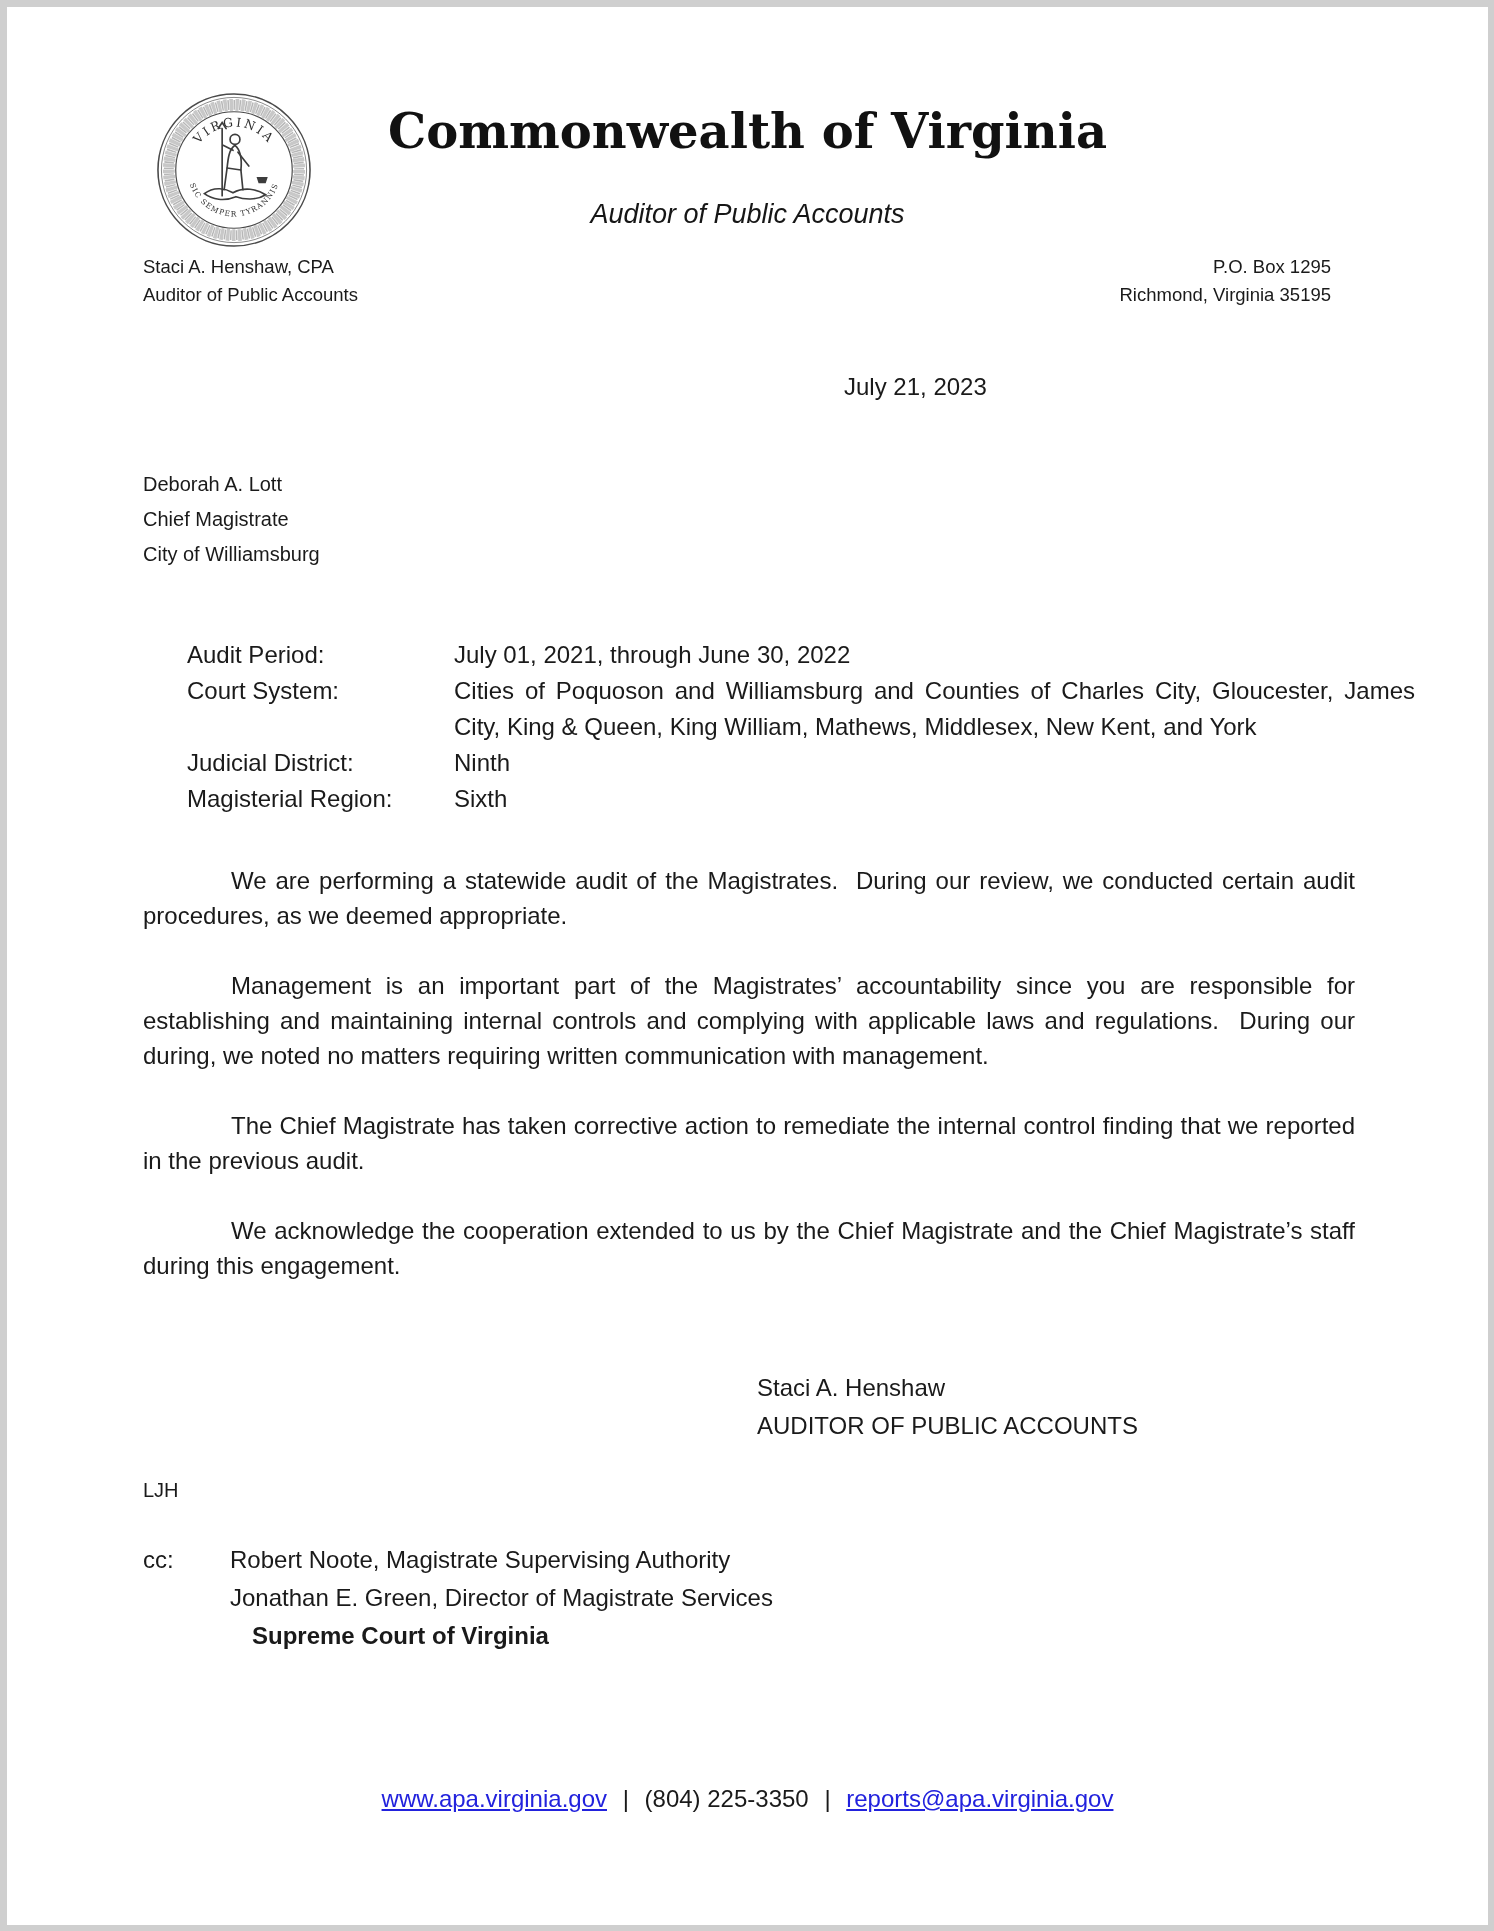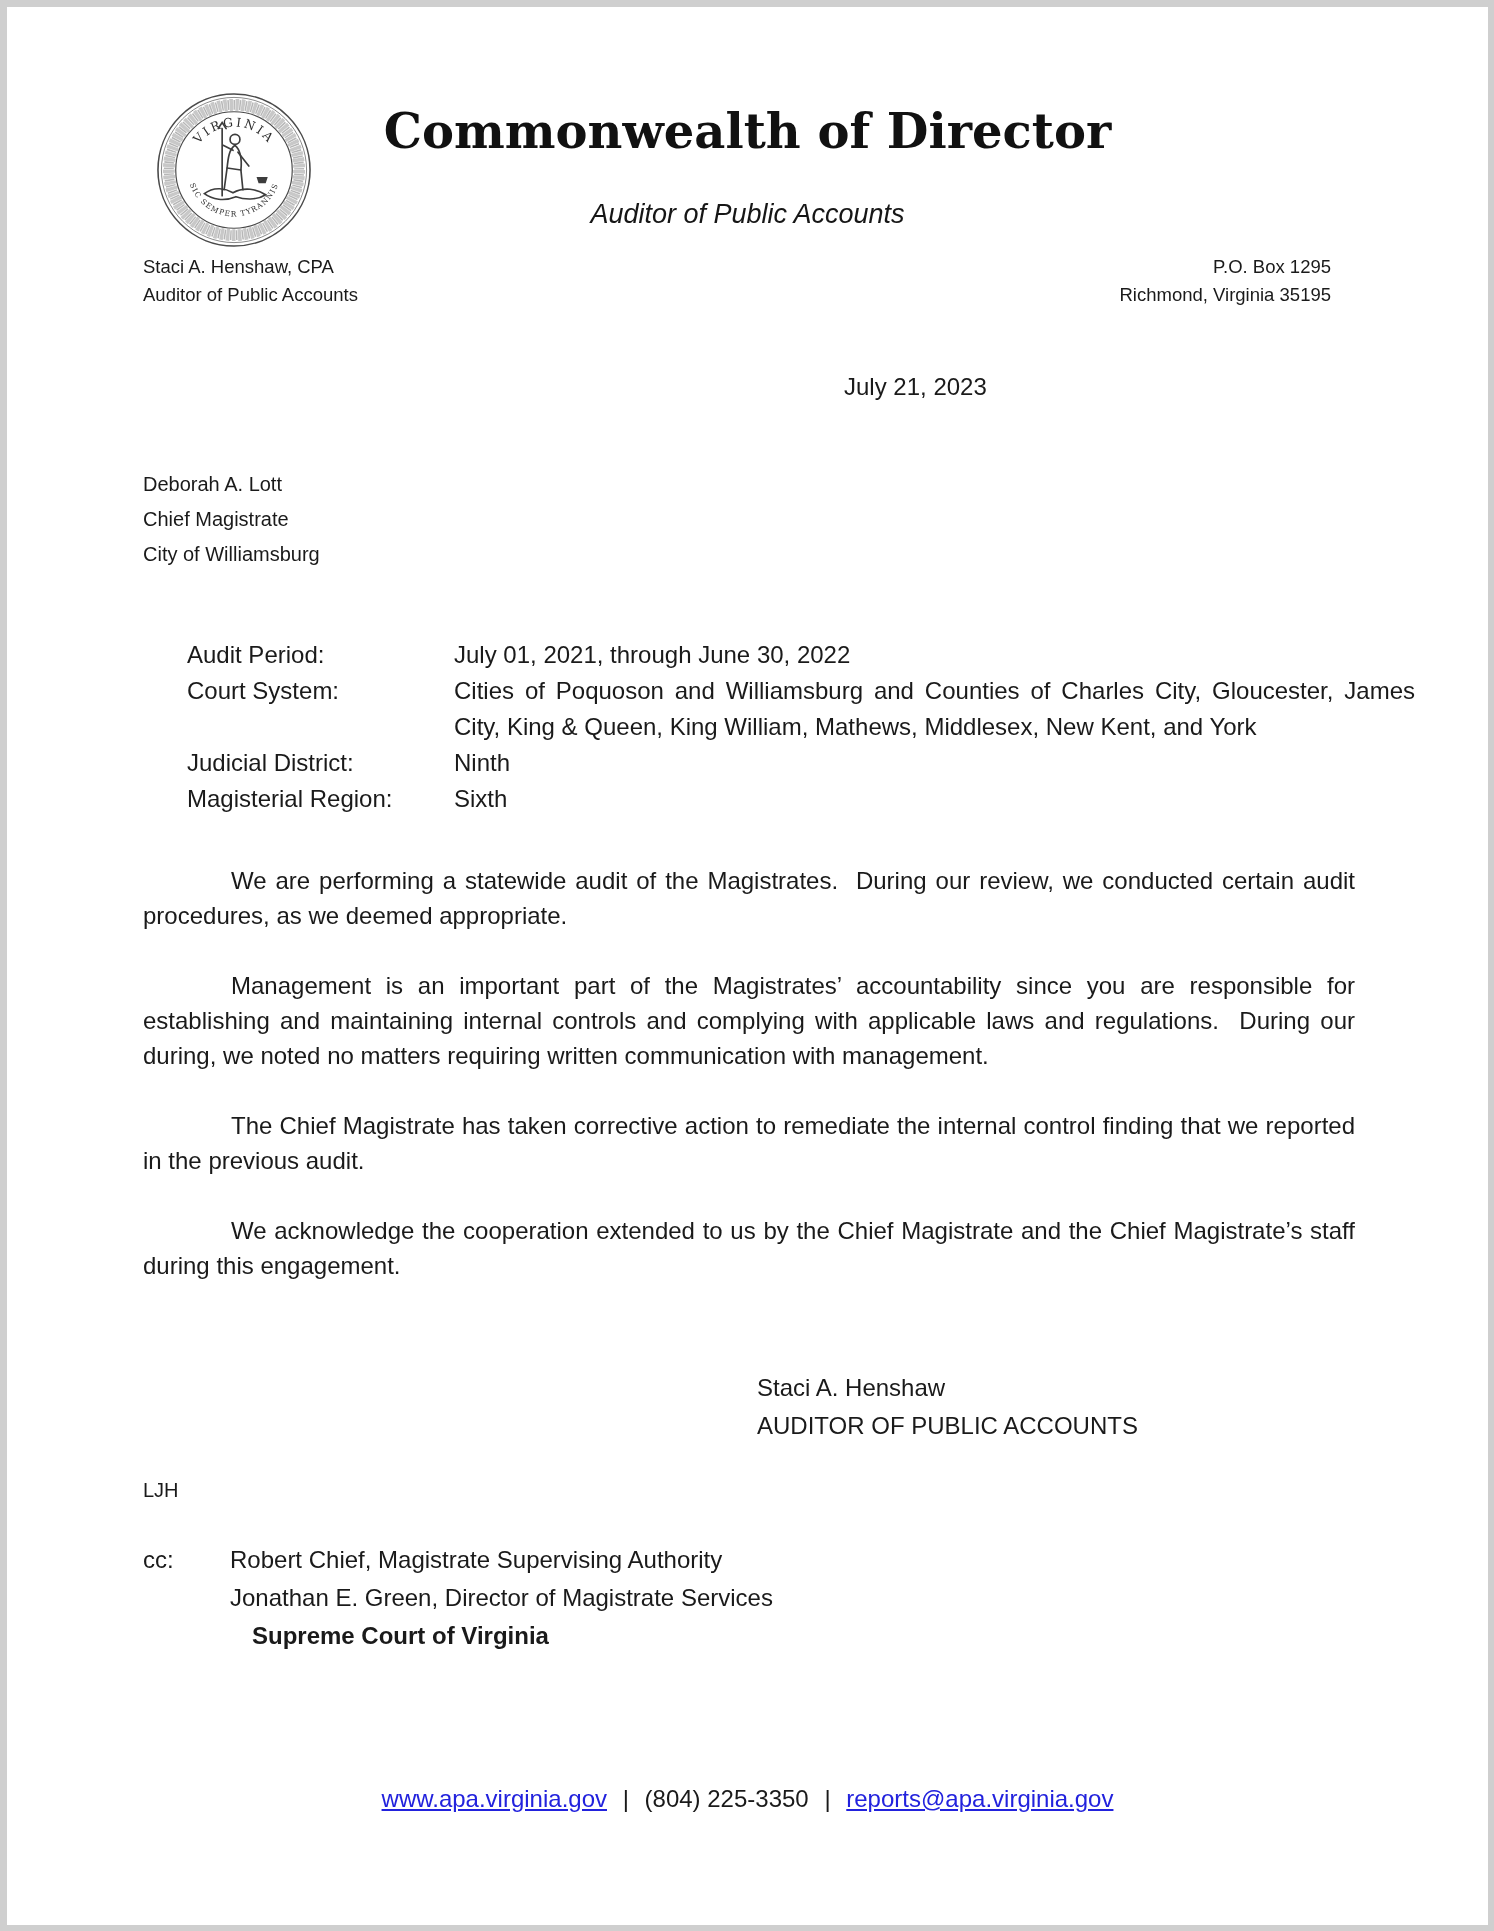--- a/index.html
+++ b/index.html
@@ -100,21 +100,21 @@
         <path d="M81,55 C75,59 74,68 73,78 L70,100"></path>
         <path d="M81,55 C87,60 88,70 87,80 L89,100"></path>
         <path d="M79,60 L69,55"></path>
         <path d="M84,62 L95,76"></path>
         <path d="M73,78 L87,80"></path>
         <path d="M50,104 C60,96 72,99 79,103 C90,97 103,99 112,105 C103,111 90,110 82,107 C70,112 58,110 50,104 Z"></path>
         <path d="M104,88 h9 l-1.5,4.5 h-6 Z" fill="#3d3d3d"></path>
       </g>
     </svg>
 
-    <div class="title">Commonwealth of Director</div>
+    <div class="title">Commonwealth of Virginia</div>
     <div class="subtitle">Auditor of Public Accounts</div>
 
     <div class="contact-left">
       <div>Staci A. Henshaw, CPA</div>
       <div>Auditor of Public Accounts</div>
     </div>
     <div class="contact-right">
       <div>P.O. Box 1295</div>
       <div>Richmond, Virginia 35195</div>
     </div>
@@ -148,21 +148,21 @@
     <div class="signature">
       <div>Staci A. Henshaw</div>
       <div>AUDITOR OF PUBLIC ACCOUNTS</div>
     </div>
 
     <div class="initials">LJH</div>
 
     <div class="cc">
       <div class="cc-label">cc:</div>
       <div class="cc-names">
-        <div>Robert Chief, Magistrate Supervising Authority</div>
+        <div>Robert Noote, Magistrate Supervising Authority</div>
         <div>Jonathan E. Green, Director of Magistrate Services</div>
         <div class="cc-indent">Supreme Court of Virginia</div>
       </div>
     </div>
 
     <div class="footer">
       <a class="flink" href="#">www.apa.virginia.gov</a>
       <span class="fsep">|</span>
       <span class="fphone">(804) 225-3350</span>
       <span class="fsep">|</span>

